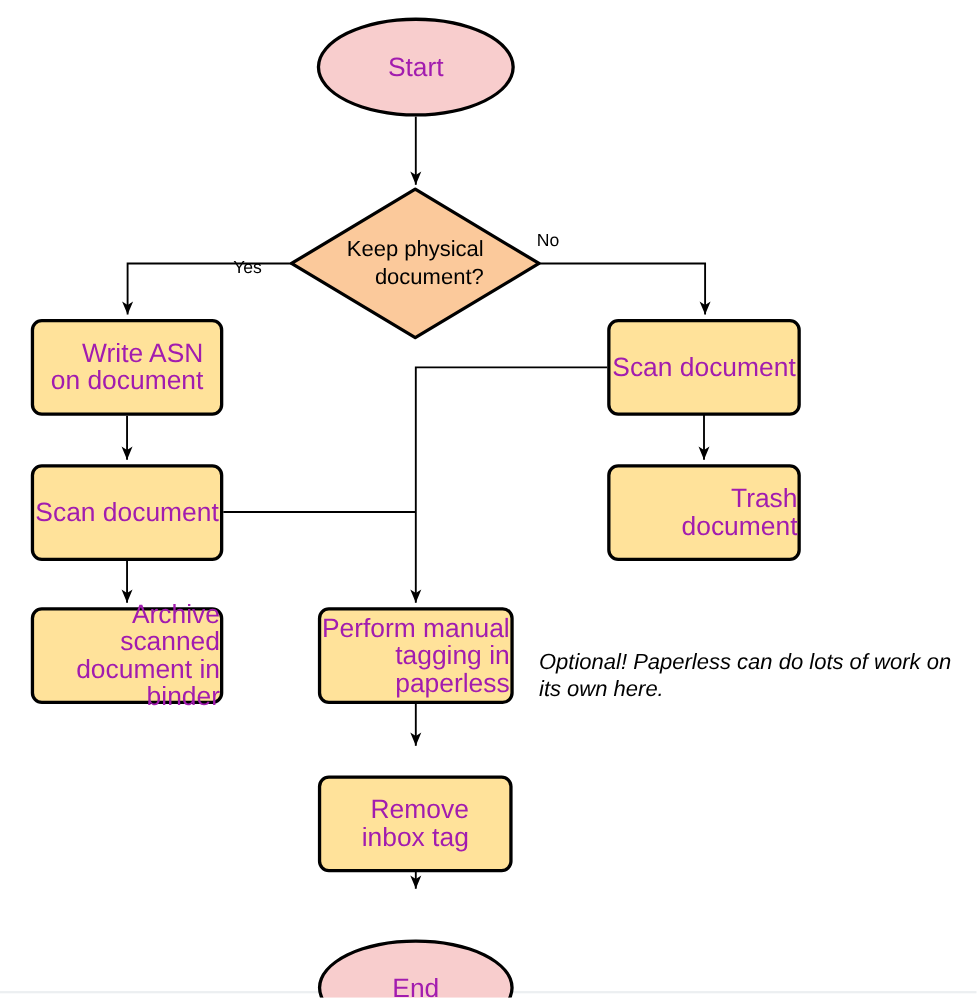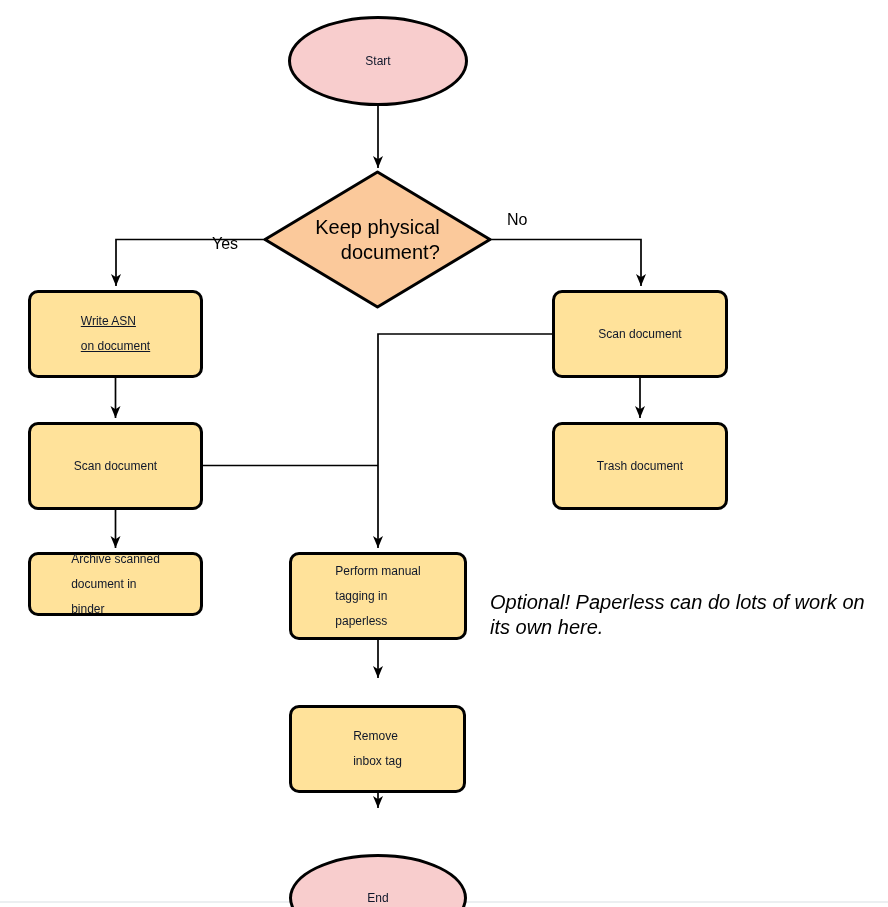--- a/index.html
+++ b/index.html
@@ -20,23 +20,23 @@
     left: 0; top: 0;
     width: 888px; height: 907px;
     z-index: 0;
   }
   .node {
     position: absolute;
     z-index: 1;
     display: flex;
     align-items: center;
     justify-content: center;
-    text-align: left;
-    color: #0f172a;
-    font-size: 12px;
+    text-align: right;
+    color: #a21caf;
+    font-size: 24px;
     line-height: 25px;
     white-space: pre-line;
     box-sizing: border-box;
   }
   .terminal {
     background: var(--terminal-fill);
     border: 3px solid var(--stroke);
     border-radius: 50%;
   }
   .process {
@@ -111,28 +111,28 @@
   </svg>
 
   <div class="node terminal" style="left:288px; top:16px; width:180px; height:90px;">Start</div>
 
   <div class="node terminal" style="left:289px; top:854px; width:178px; height:88px;">End</div>
 
   <div class="decision-label" style="left:280px; top:172px; width:195px; height:135px;">Keep physical
 document?</div>
 
   <span class="edge-label" style="left:212px; top:211px;margin-top:24px;">Yes</span>
-  <span class="edge-label" style="left:507px; top:211px;">No</span>
+  <span class="edge-label" style="left:488px; top:211px;">No</span>
 
-  <div class="node process" style="left:28px; top:290px; width:175px; height:88px;text-decoration:underline;">Write ASN
+  <div class="node process" style="left:28px; top:290px; width:175px; height:88px;">Write ASN
 on document</div>
 
   <div class="node process" style="left:28px; top:422px; width:175px; height:88px;">Scan document</div>
 
-  <div class="node process" style="left:28px; top:552px; width:175px; height:64px;">Archive scanned
+  <div class="node process" style="left:28px; top:552px; width:175px; height:88px;">Archive scanned
 document in
 binder</div>
 
   <div class="node process" style="left:552px; top:290px; width:176px; height:88px;">Scan document</div>
 
   <div class="node process" style="left:289px; top:552px; width:178px; height:88px;">Perform manual
 tagging in
 paperless</div>
 
   <div class="node process" style="left:552px; top:422px; width:176px; height:88px;">Trash document</div>

